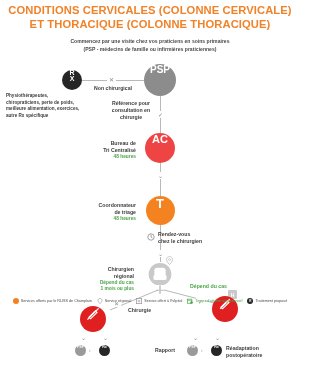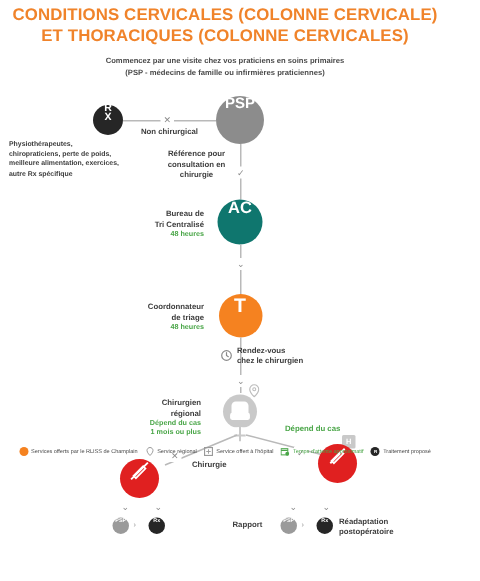--- a/index.html
+++ b/index.html
@@ -28,21 +28,21 @@
     color: #4a4a4a; line-height: 7.6px;
   }
 
   
   .circ {
     position: absolute; border-radius: 50%;
     display: flex; align-items: flex-start; justify-content: center;
     font-weight: bold; color: #fff;
   }
   .c-psp { width: 32px; height: 32px; left: 144px; top: 64px; background:#8c8c8c; font-size: 10px; }
-  .c-ac  { width: 30px; height: 30px; left: 145px; top: 133px; background:#0f766e; font-size: 11px; }
+  .c-ac  { width: 30px; height: 30px; left: 145px; top: 133px; background:#ef4444; font-size: 11px; }
   .c-t   { width: 29px; height: 29px; left: 145.5px; top: 196px; background:#f58220; font-size: 13px; }
 
   .c-rx {
     width: 20px; height: 20px; left: 62px; top: 70px;
     background:#262626; font-size: 8.5px; line-height: 8px;
   }
   .rx-g { display:flex; flex-direction:column; align-items:center; font-size:7px; line-height:6px; }
 
   
   .c-red {
@@ -103,21 +103,21 @@
     border-radius:1px;
   }
 </style>
 </head>
 <body>
 
 <div id="stage">
 
   <div class="title">
     <div>CONDITIONS CERVICALES (COLONNE CERVICALE)</div>
-    <div>ET THORACIQUES (COLONNE CERVICALES)</div>
+    <div>ET THORACIQUE (COLONNE THORACIQUE)</div>
   </div>
   <div class="subtitle">
     <div>Commencez par une visite chez vos praticiens en soins primaires</div>
     <div>(PSP - médecins de famille ou infirmières praticiennes)</div>
   </div>
 
   <div class="ln lh" style="left:82px; top:80px; width:62px;"></div>
   <div class="marker" style="left:107px; top:76px;">✕</div>
 
   <div class="circ c-rx">

